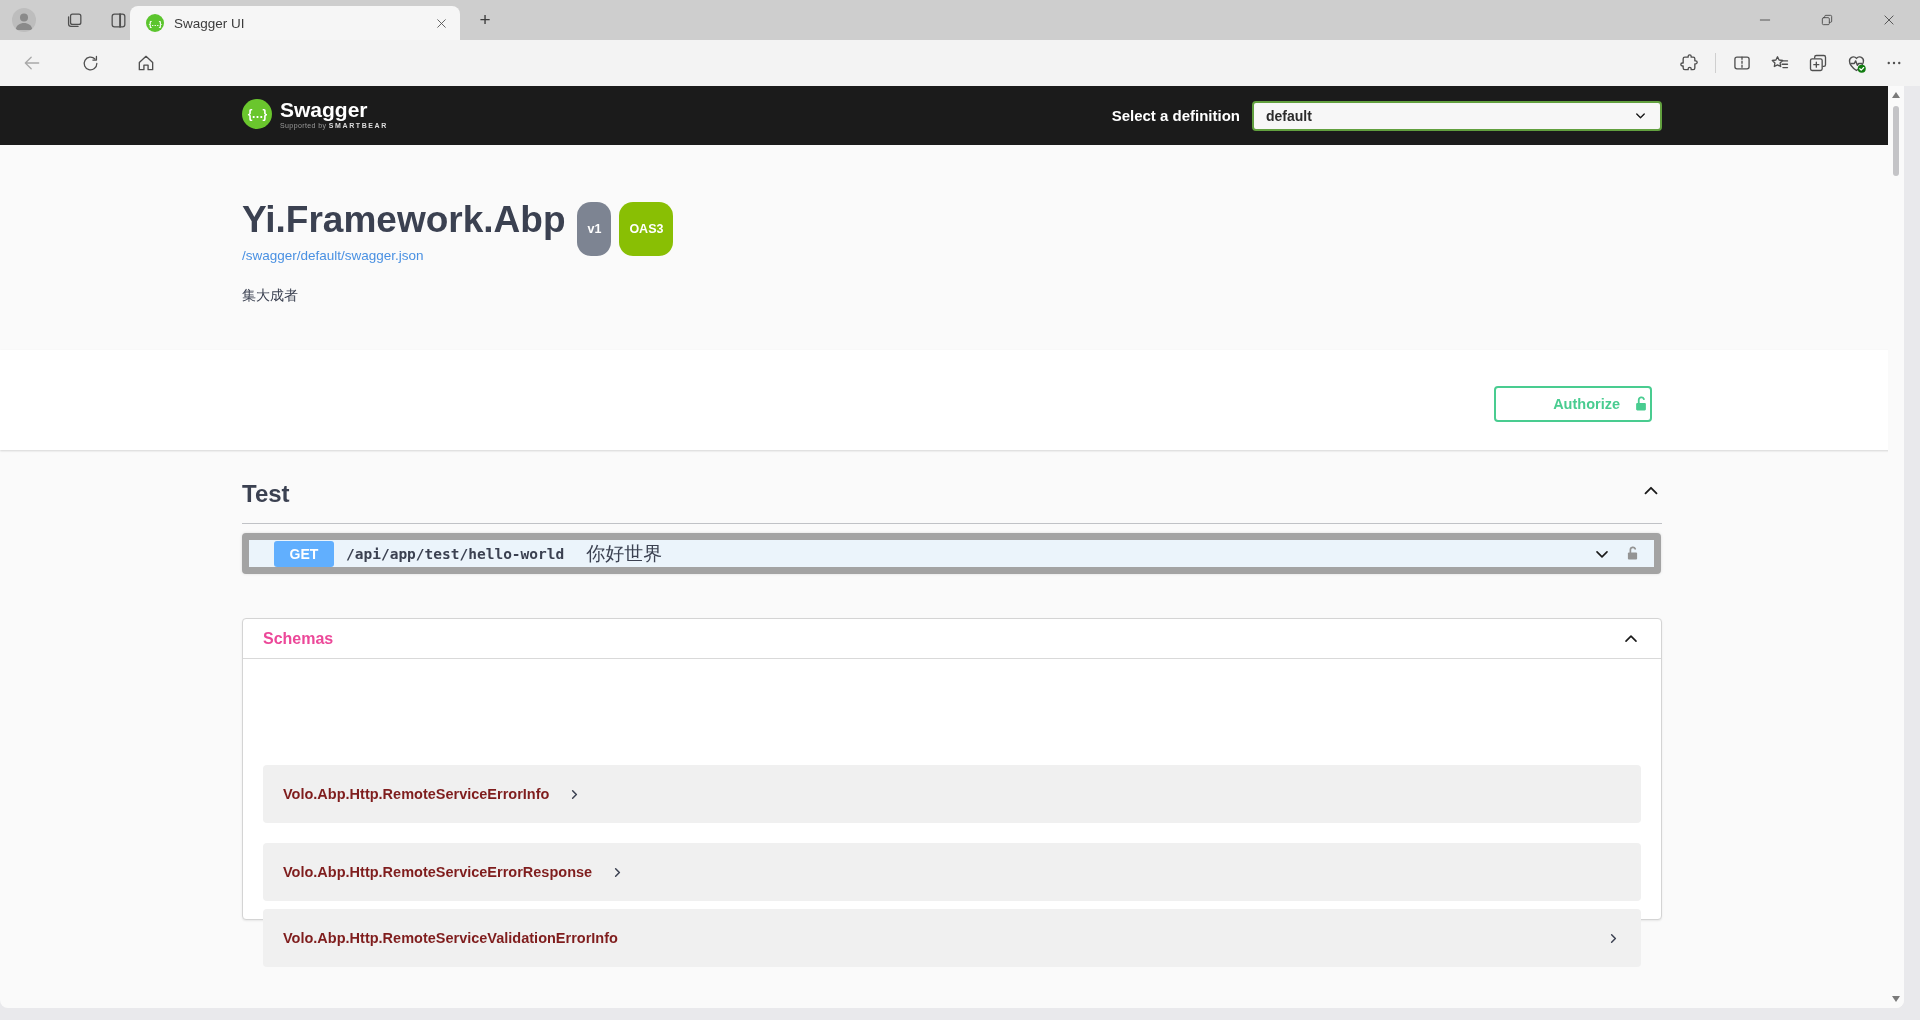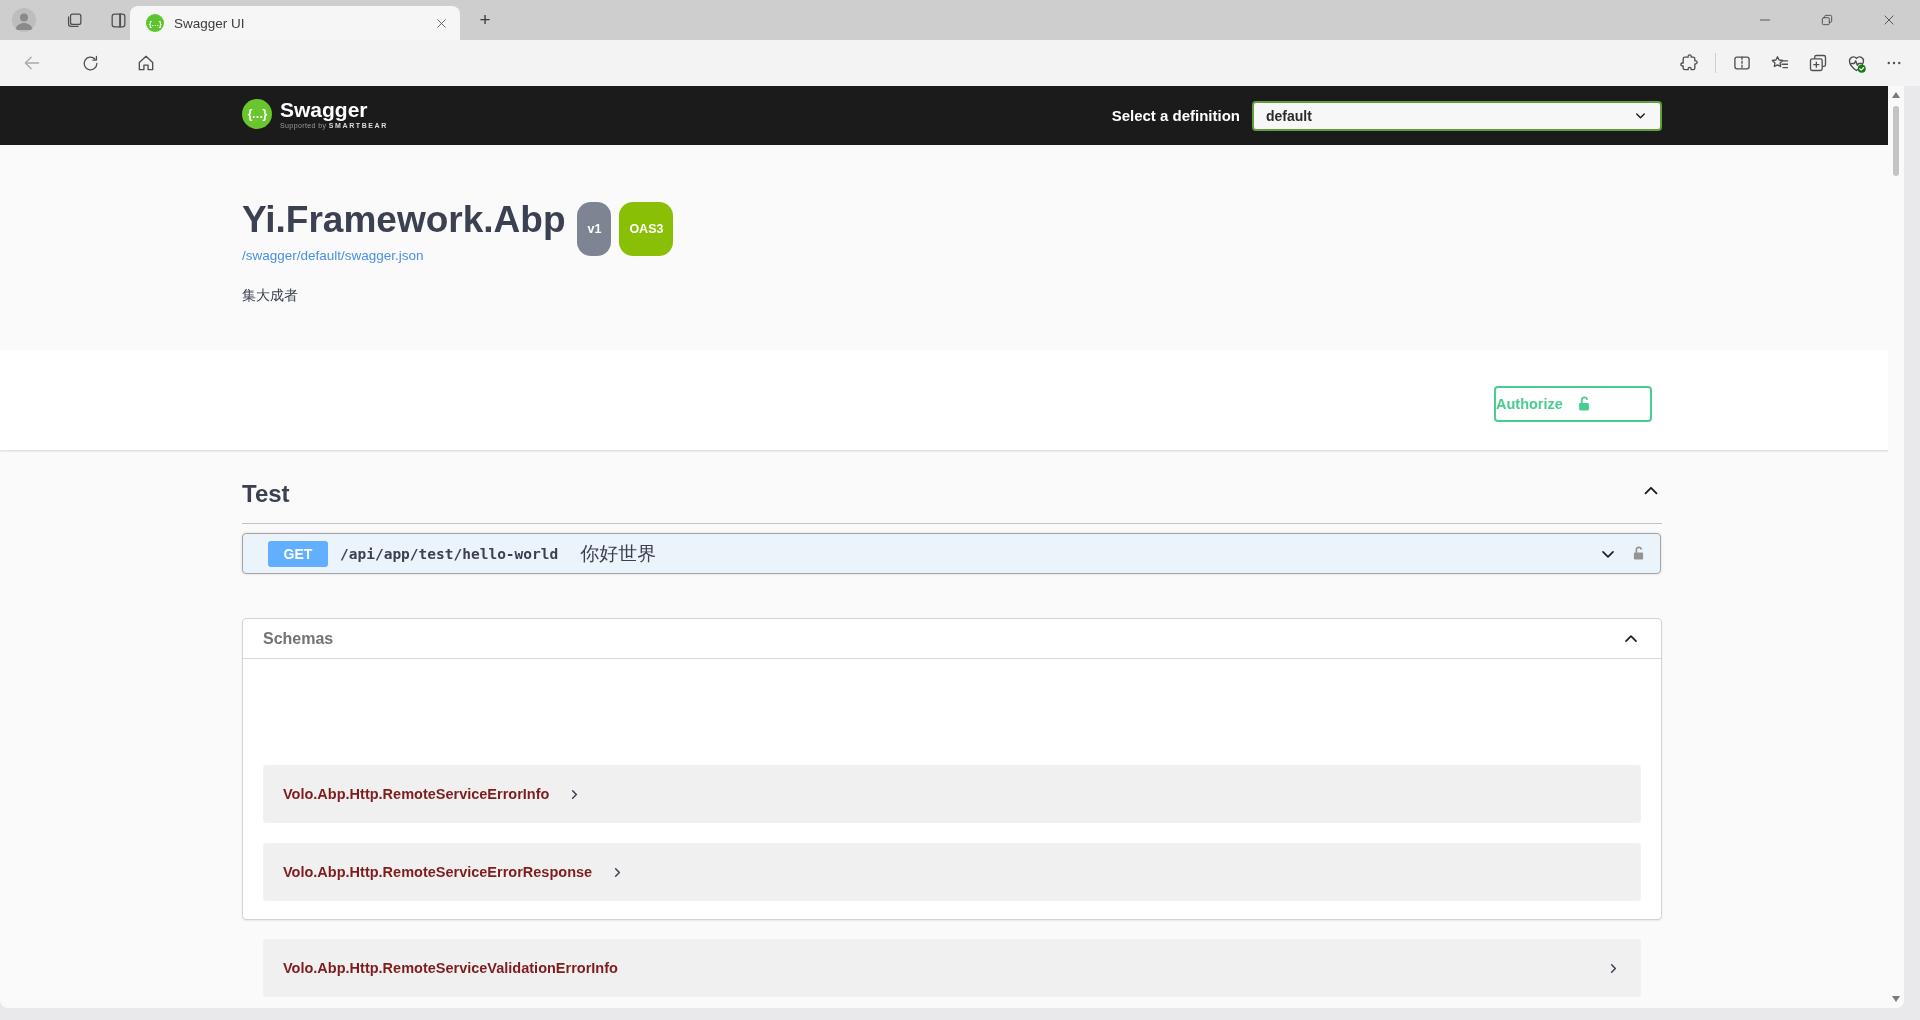--- a/index.html
+++ b/index.html
@@ -56,38 +56,38 @@
   .api-title-row { position:absolute; left:242px; top:112px; display:flex; align-items:flex-start; }
   .api-title { font-size:37px; font-weight:bold; color:#3b4151; line-height:44px; }
   .badge { margin-left:12px; margin-top:4px; padding:20px 10px; border-radius:14px; color:#fff; font-size:12.5px; font-weight:bold; }
   .badge-version { background:#7d8492; }
   .badge-oas { background:#89bf04; margin-left:8px; }
   .spec-link { position:absolute; left:242px; top:162px; font-size:13.5px; color:#4990e2; cursor:pointer; text-decoration:none; }
   .api-desc { position:absolute; left:242px; top:201px; font-size:14px; color:#3b4151; }
 
   
   .scheme-band { position:absolute; left:0; top:264px; width:1904px; height:100px; background:#ffffff; box-shadow:0 1px 2px 0 rgba(0,0,0,.15); }
-  .authorize-btn { position:absolute; right:252px; top:36px; width:158px; height:36px; border:2px solid #49cc90; border-radius:4px; background:#fff; color:#49cc90; font-size:14.5px; font-weight:bold; display:flex; align-items:center; justify-content:flex-start; gap:12px; cursor:pointer; }
+  .authorize-btn { position:absolute; right:252px; top:36px; width:158px; height:36px; border:2px solid #49cc90; border-radius:4px; background:#fff; color:#49cc90; font-size:14.5px; font-weight:bold; display:flex; align-items:center; justify-content:flex-end; gap:12px; cursor:pointer; }
 
   
   .tag-header { position:absolute; left:242px; top:394px; width:1420px; height:44px; border-bottom:1px solid rgba(59,65,81,.3); display:flex; cursor:pointer; }
   .tag-title { font-size:24px; font-weight:bold; color:#3b4151; flex:1; }
 
   
-  .opblock-get { position:absolute; left:242px; top:447px; width:1419px; height:41px; background:#ebf4fb; border:1px solid #a3a3a3; border-radius:4px; display:flex; align-items:center; box-shadow:0 0 3px rgba(0,0,0,.12); }
+  .opblock-get { position:absolute; left:242px; top:447px; width:1419px; height:41px; background:#ebf4fb; border:7px solid #a3a3a3; border-radius:4px; display:flex; align-items:center; box-shadow:0 0 3px rgba(0,0,0,.12); }
   .method-badge { margin-left:25px; width:60px; height:26px; background:#61affe; border-radius:3px; color:#fff; font-size:14px; font-weight:bold; display:flex; align-items:center; justify-content:center; cursor:pointer; }
   .op-path { margin-left:12px; font-family:"DejaVu Sans Mono","Liberation Mono",monospace; font-size:14.5px; font-weight:bold; color:#3b4151; }
   .op-summary { margin-left:22px; font-size:19px; color:#3b4151; flex:1; }
   .op-chevron { width:24px; height:24px; display:flex; align-items:center; justify-content:center; cursor:pointer; }
   .op-lock { width:24px; height:24px; display:flex; align-items:center; justify-content:center; margin:0 10px 0 6px; cursor:pointer; }
 
   
   .schemas-box { position:absolute; left:242px; top:532px; width:1420px; height:302px; background:#ffffff; border:1px solid #d4d4d4; border-radius:4px; box-shadow:0 1px 2px rgba(0,0,0,.08); }
   .schemas-header { height:40px; border-bottom:1px solid #d9d9d9; display:flex; align-items:center; padding:0 20px; cursor:pointer; }
-  .schemas-title { font-size:16px; font-weight:bold; color:#737373; flex:1; }
+  .schemas-title { font-size:16px; font-weight:bold; color:#ec4899; flex:1; }
   .model-row { position:absolute; left:20px; width:1378px; height:58px; background:#f0f0f0; border-radius:4px; display:flex; align-items:center; padding:0 20px; cursor:pointer; }
   .model-name { font-size:14.5px; font-weight:bold; color:#7f1d1d; }
   .model-chevron { margin-left:18px; }
 
   
   .scrollbar { position:absolute; right:0; top:0; width:16px; height:922px; background:#fafafa; }
   .sb-arrow-up { position:absolute; left:4px; top:6px; width:0; height:0; border-left:4px solid transparent; border-right:4px solid transparent; border-bottom:6px solid #7a7a7a; cursor:pointer; }
   .sb-arrow-down { position:absolute; left:4px; bottom:6px; width:0; height:0; border-left:4px solid transparent; border-right:4px solid transparent; border-top:6px solid #7a7a7a; cursor:pointer; }
   .sb-thumb { position:absolute; left:5px; top:20px; width:6px; height:70px; background:#c4c4c7; border-radius:3px; cursor:pointer; }
 </style>
@@ -308,21 +308,21 @@
       <svg class="ico model-chevron" width="15" height="15" viewBox="0 0 24 24" style="stroke:#3b4151; stroke-width:2.4;">
         <path d="M9 6l6 6-6 6"></path>
       </svg>
     </div>
     <div class="model-row" style="top:224px;">
       <div class="model-name">Volo.Abp.Http.RemoteServiceErrorResponse</div>
       <svg class="ico model-chevron" width="15" height="15" viewBox="0 0 24 24" style="stroke:#3b4151; stroke-width:2.4;">
         <path d="M9 6l6 6-6 6"></path>
       </svg>
     </div>
-    <div class="model-row" style="top:320px;justify-content:space-between;">
+    <div class="model-row" style="top:290px;justify-content:space-between;">
       <div class="model-name">Volo.Abp.Http.RemoteServiceValidationErrorInfo</div>
       <svg class="ico model-chevron" width="15" height="15" viewBox="0 0 24 24" style="stroke:#3b4151; stroke-width:2.4;">
         <path d="M9 6l6 6-6 6"></path>
       </svg>
     </div>
   </div>
 
   <div class="scrollbar">
     <div class="sb-arrow-up"></div>
     <div class="sb-thumb"></div>

